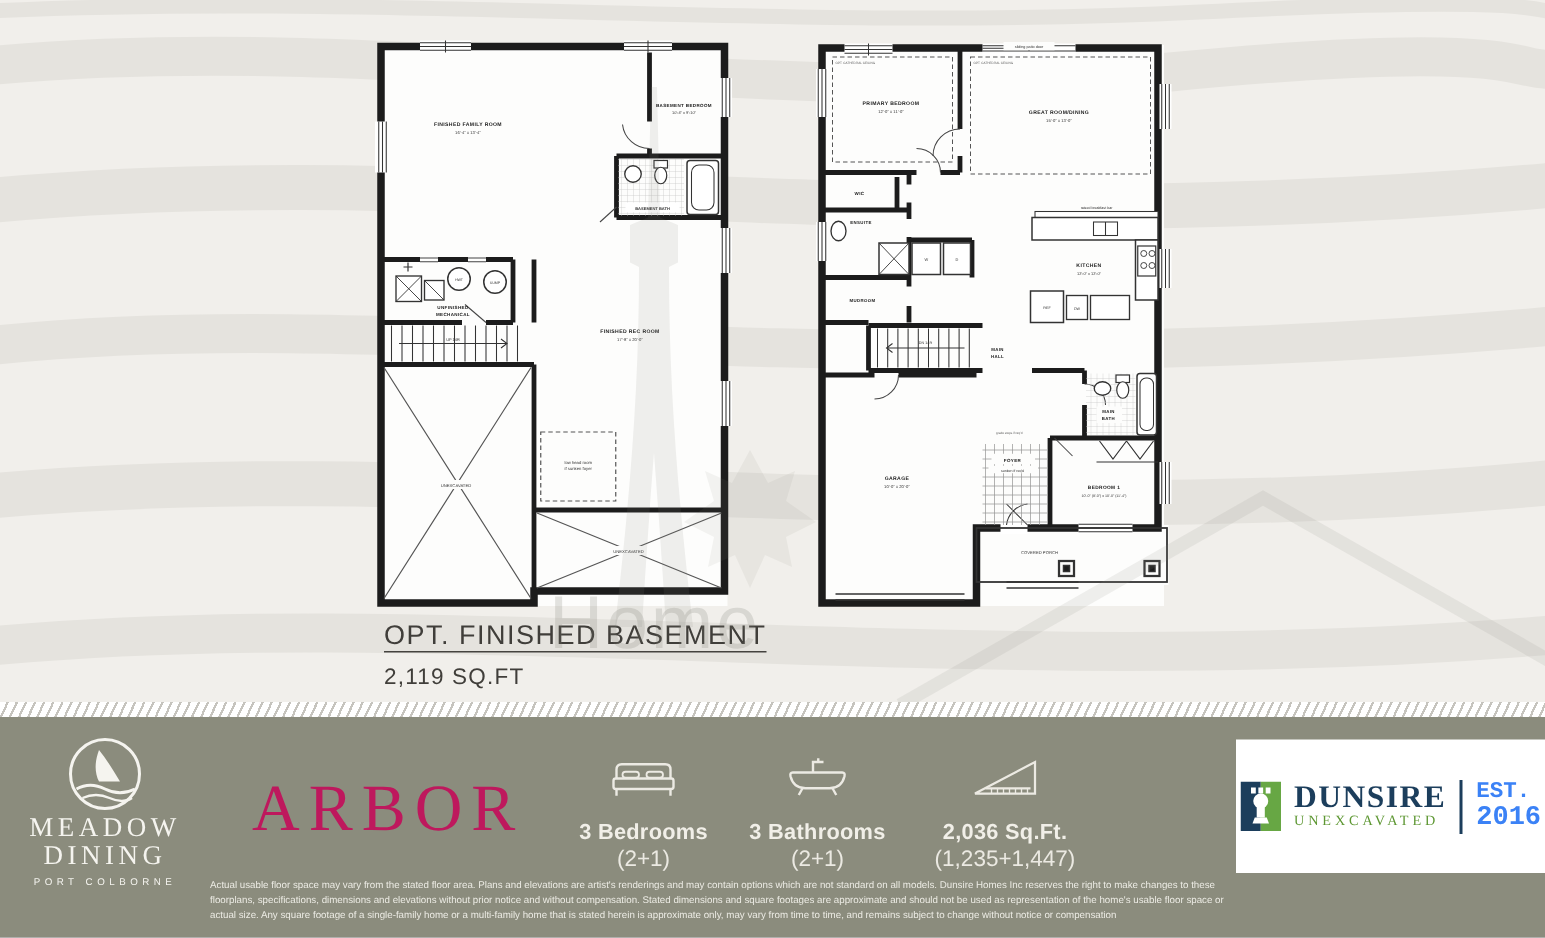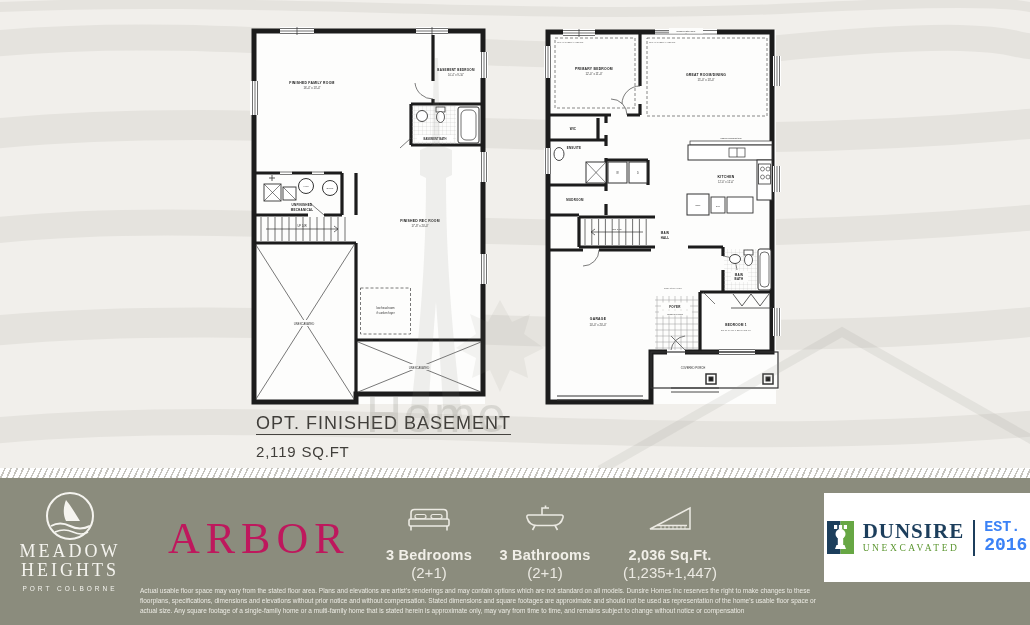--- a/index.html
+++ b/index.html
@@ -348,21 +348,21 @@
   <div class="abs footer"></div>
 
   <div class="abs brand">
     <svg width="112" height="52" viewBox="0 0 112 52">
       <circle cx="56" cy="26" r="23" fill="none" stroke="#f5f4ef" stroke-width="2"></circle>
       <path d="M52,10 C49,18 49,25 52,31 L66,31 C61,23 57,16 52,10 Z" fill="#f5f4ef"></path>
       <path d="M37,36 Q46,31 56,36 T76,36" fill="none" stroke="#f5f4ef" stroke-width="2"></path>
       <path d="M41,42 Q50,38 59,42 T74,42" fill="none" stroke="#f5f4ef" stroke-width="1.6"></path>
     </svg>
     <div class="l1">MEADOW</div>
-    <div class="l2">HEIGHTS</div>
+    <div class="l2">DINING</div>
     <div class="sub">PORT COLBORNE</div>
   </div>
 
   <div class="abs model">ARBOR</div>
 
   <div class="stat" style="left:382px;top:502px;width:94px">
     <div class="ic">
       <svg width="46" height="27" viewBox="0 0 46 27" fill="none" stroke="#eceae3" stroke-width="1.6">
         <path d="M5,14 V8 Q5,4.5 8.5,4.5 H37.5 Q41,4.5 41,8 V14"></path>
         <rect x="3" y="14" width="40" height="7" rx="1.5"></rect>

